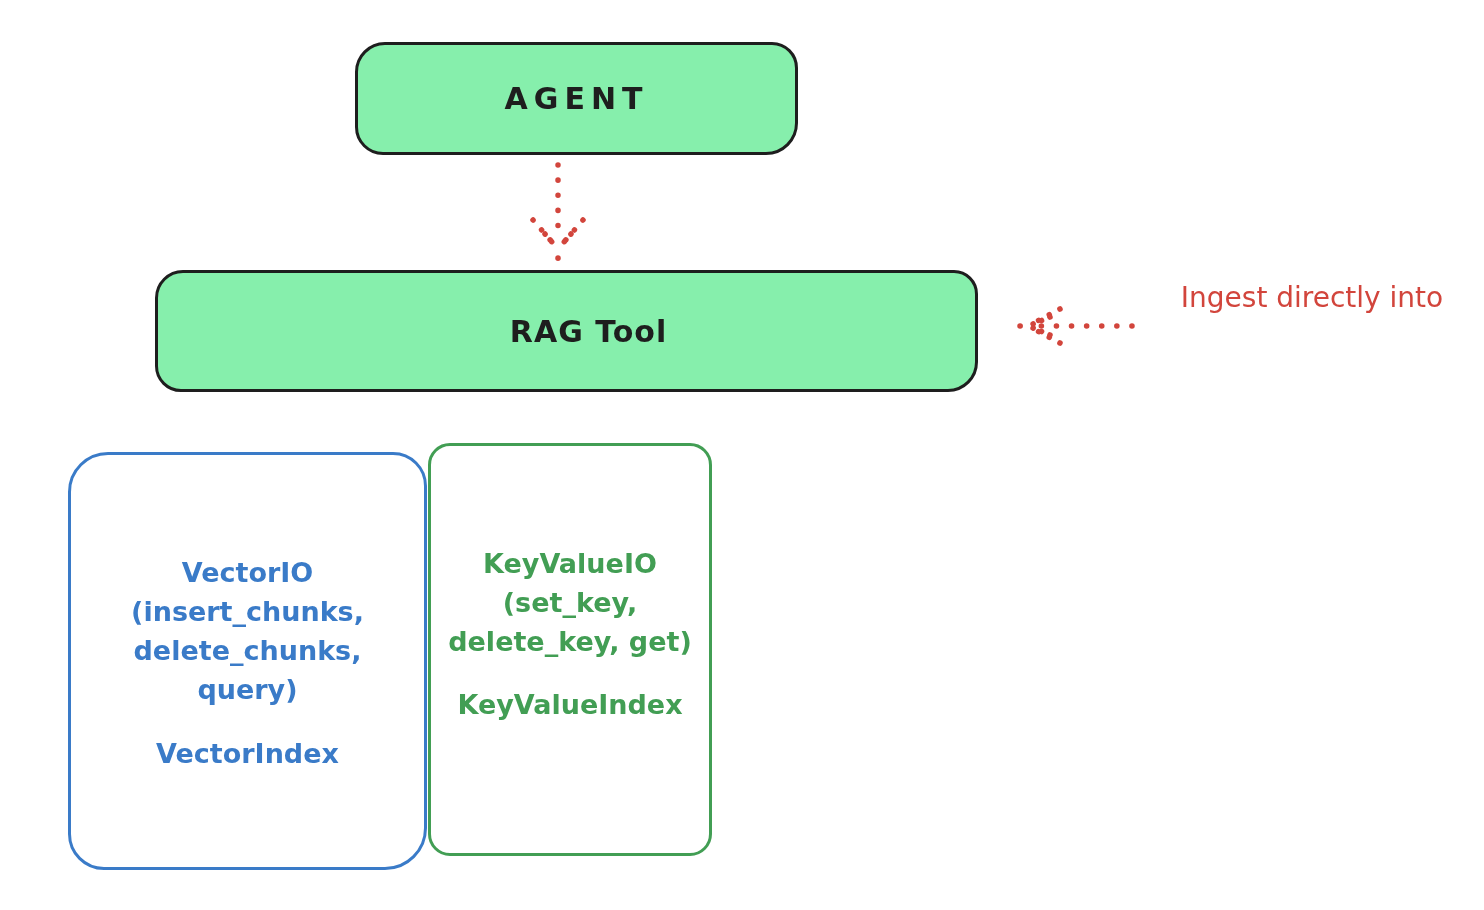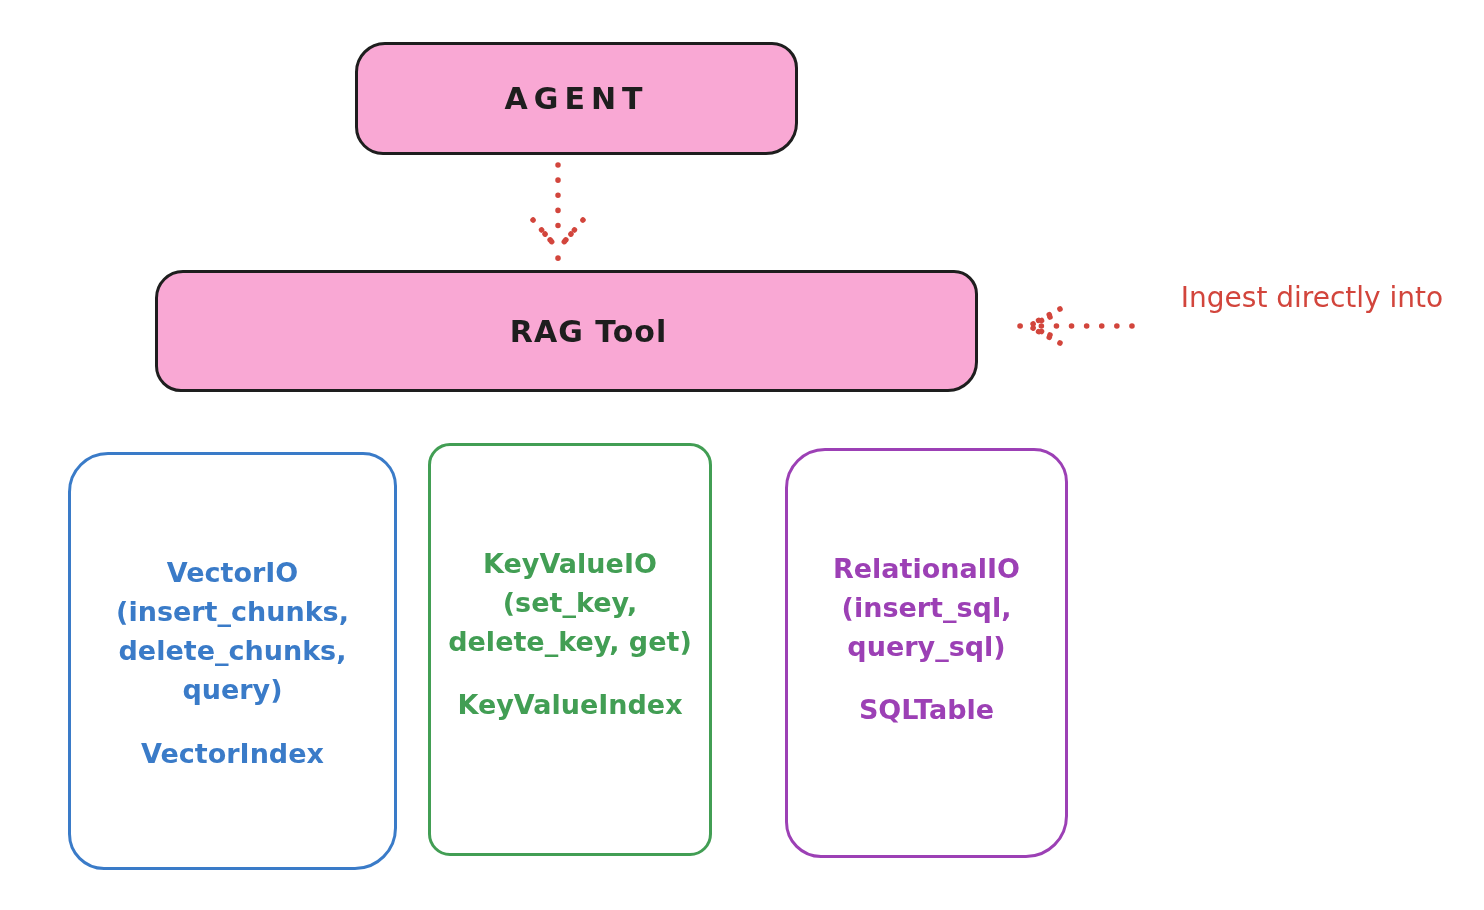--- a/index.html
+++ b/index.html
@@ -1,21 +1,21 @@
 <!DOCTYPE html>
 <html><head>
 <meta charset="utf-8">
 <style>
   html,body{margin:0;padding:0;background:#ffffff;}
   #canvas{
     position:relative;width:1484px;height:910px;background:#ffffff;
     font-family:"DejaVu Sans", sans-serif;overflow:hidden;
   }
   .sketch-box{
-    position:absolute;box-sizing:border-box;background:#f9a8d4;
+    position:absolute;box-sizing:border-box;background:#86efac;
     display:flex;align-items:center;justify-content:center;
   }
   .agent-box{
     left:355px;top:42px;width:443px;height:113px;
     border:3.5px solid #1e1e1e;border-radius:30px 26px 32px 28px;
   }
   .agent-box .label{
     font-size:30px;font-weight:700;letter-spacing:6px;color:#1e1e1e;
   }
   .rag-box{
@@ -30,21 +30,21 @@
     border-radius:40px 34px 42px 36px;border:3.5px solid;
     display:flex;flex-direction:column;align-items:center;
     text-align:center;
   }
   .io-box .box-text{
     margin-top:98px;font-size:27px;font-weight:700;line-height:1.45;
     width:100%;padding:0 6px;box-sizing:border-box;
   }
   .io-box .box-text span{display:block;}
   .io-box .index-label{display:block;margin-top:24px;}
-  .io-vector{left:68px;top:452px;width:329px;height:418px;}
+  .io-vector{left:68px;top:452px;width:359px;height:418px;}
   .io-keyvalue{left:428px;top:443px;width:284px;height:413px;}
   .io-relational{left:785px;top:448px;width:283px;height:410px;}
   .annotation{
     position:absolute;left:1140px;top:280px;width:344px;
     text-align:center;font-size:28px;font-weight:400;line-height:1.32;
     color:#d2453c;
   }
   .annotation span{display:block;}
   .arrow-svg{position:absolute;}
   .arrow-down-svg{left:518px;top:158px;}
@@ -101,22 +101,14 @@
 
   <div class="io-box io-keyvalue" style="border-color: rgb(66, 158, 84); border-radius: 22px;">
     <div class="box-text" style="color: rgb(66, 158, 84);">
       <span>KeyValueIO</span>
       <span>(set_key,</span>
       <span>delete_key, get)</span>
       <span class="index-label">KeyValueIndex</span>
     </div>
   </div>
 
-  <div class="io-box io-relational" style="border-color: rgb(156, 64, 181);">
-    <div class="box-text" style="color: rgb(156, 64, 181);">
-      <span>RelationalIO</span>
-      <span>(insert_sql,</span>
-      <span>query_sql)</span>
-      <span class="index-label">SQLTable</span>
-    </div>
-  </div>
 
 </div>
 
 </body></html>

